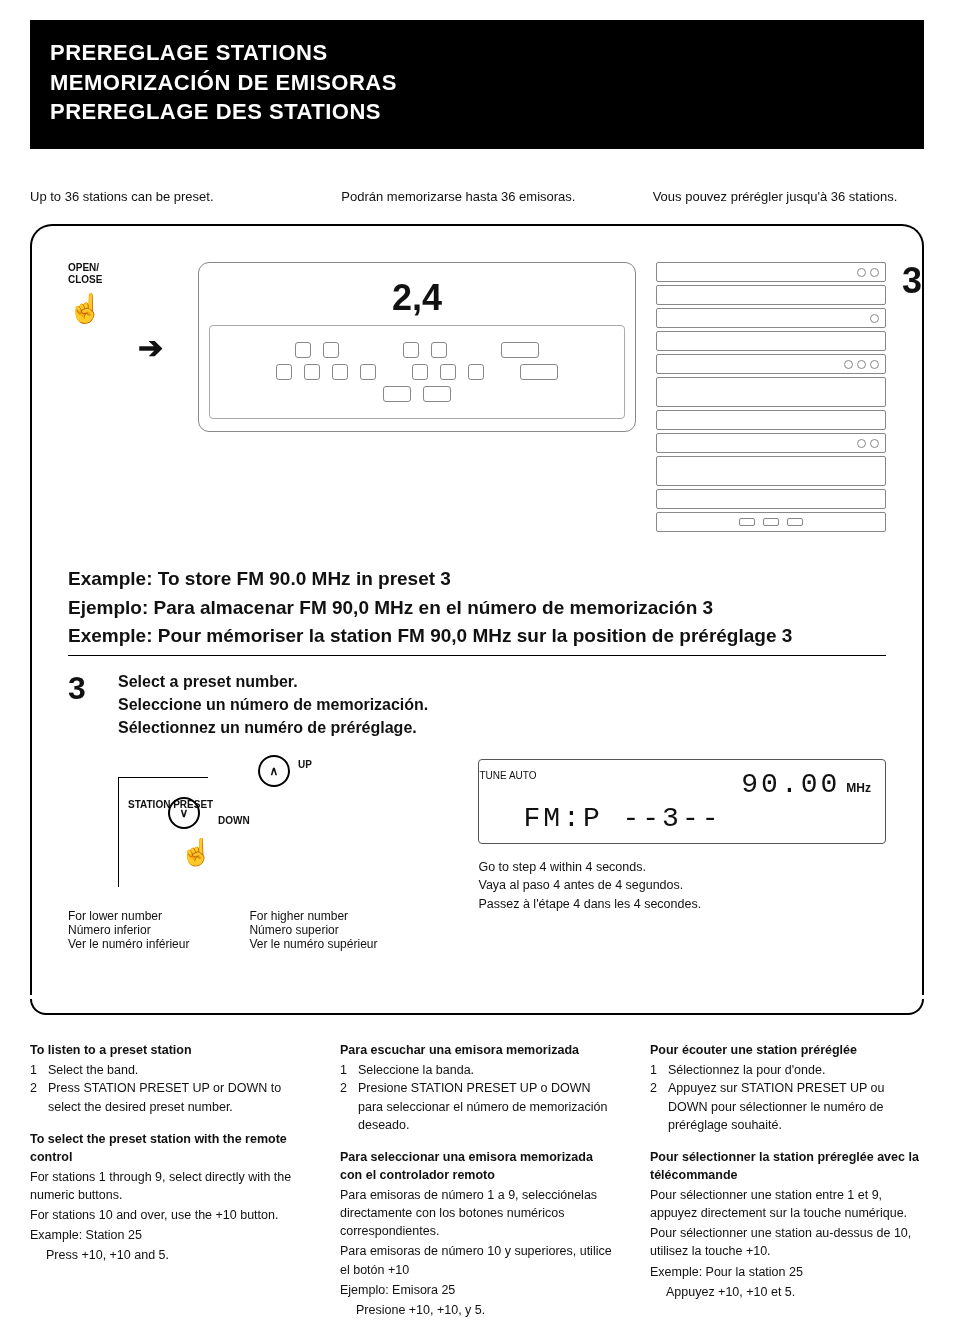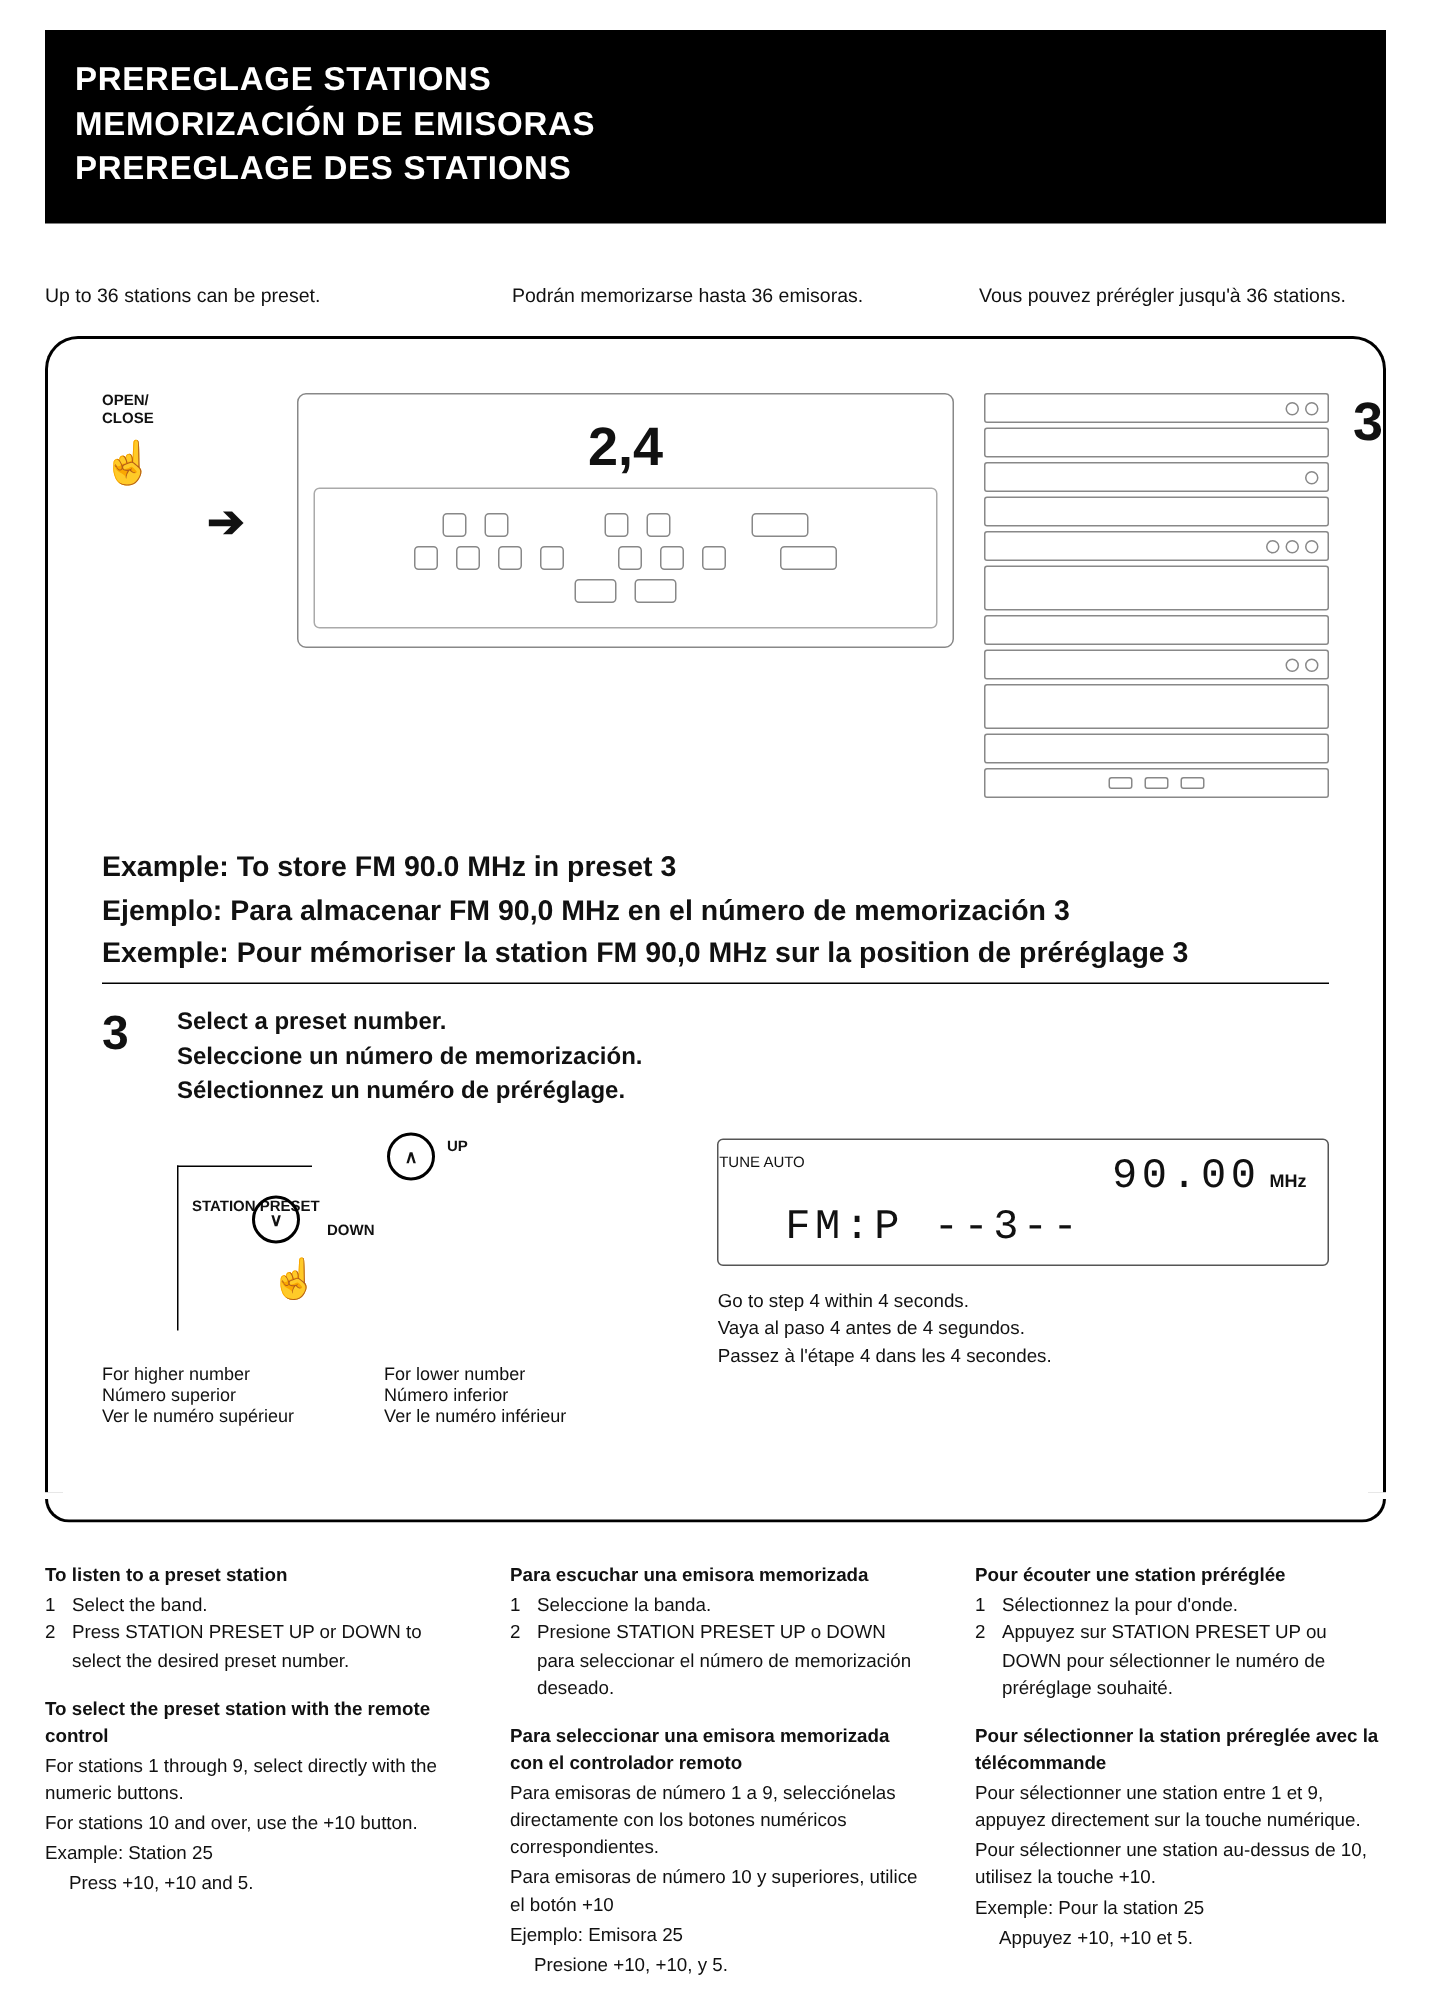--- a/index.html
+++ b/index.html
@@ -259,21 +259,21 @@
   </div>
 
   <div class="diagram-box">
     <div class="diagram-top">
       <div style="width:110px;position:relative;">
         <div class="open-close" style="position:static;"><span style="white-space:pre-line;">OPEN/
 CLOSE</span></div>
         <div style="font-size:28px;margin-top:6px;">☝</div>
         <div style="font-size:30px;font-weight:bold;position:absolute;left:70px;top:68px;">➔</div>
       </div>
-      <div class="dev-panel" style="position:relative;">
+      <div class="dev-panel" style="position:relative;border-radius:11px;">
         <div class="big-step">2,4</div>
         <div style="border:1px solid #aaa;border-radius:4px;padding:10px 8px;">
           <div class="btn-row">
             <div class="small-btn"></div>
               <div class="small-btn"></div>
             <div style="width:40px;"></div>
             <div class="small-btn"></div>
               <div class="small-btn"></div>
             <div style="width:30px;"></div>
             <div class="small-btn" style="width:36px;"></div>
@@ -351,28 +351,28 @@
           <div class="label-up">UP</div>
           <div class="label-down">DOWN</div>
           <div class="circle-btn" style="top:-4px;left:190px;">∧</div>
           <div class="circle-btn" style="top:38px;left:100px;">∨</div>
           <div style="position:absolute;top:78px;left:112px;font-size:26px;">☝</div>
           <div style="position:absolute;top:18px;left:50px;width:90px;border-top:1px solid #000;"></div>
           <div style="position:absolute;top:18px;left:50px;height:110px;border-left:1px solid #000;"></div>
         </div>
         <div style="display:flex;gap:60px;">
           <div>
+            <div>For lower number</div>
+            <div>Número inferior</div>
+            <div>Ver le numéro inférieur</div>
+          </div>
+          <div>
             <div>For higher number</div>
             <div>Número superior</div>
             <div>Ver le numéro supérieur</div>
-          </div>
-          <div>
-            <div>For lower number</div>
-            <div>Número inferior</div>
-            <div>Ver le numéro inférieur</div>
           </div>
         </div>
       </div>
       <div class="detail-right">
         <div class="lcd">
           <div class="small">TUNE AUTO</div>
           <div class="lcd-line">
             <span>90.00</span>
             <span class="mhz">MHz</span>
           </div>

